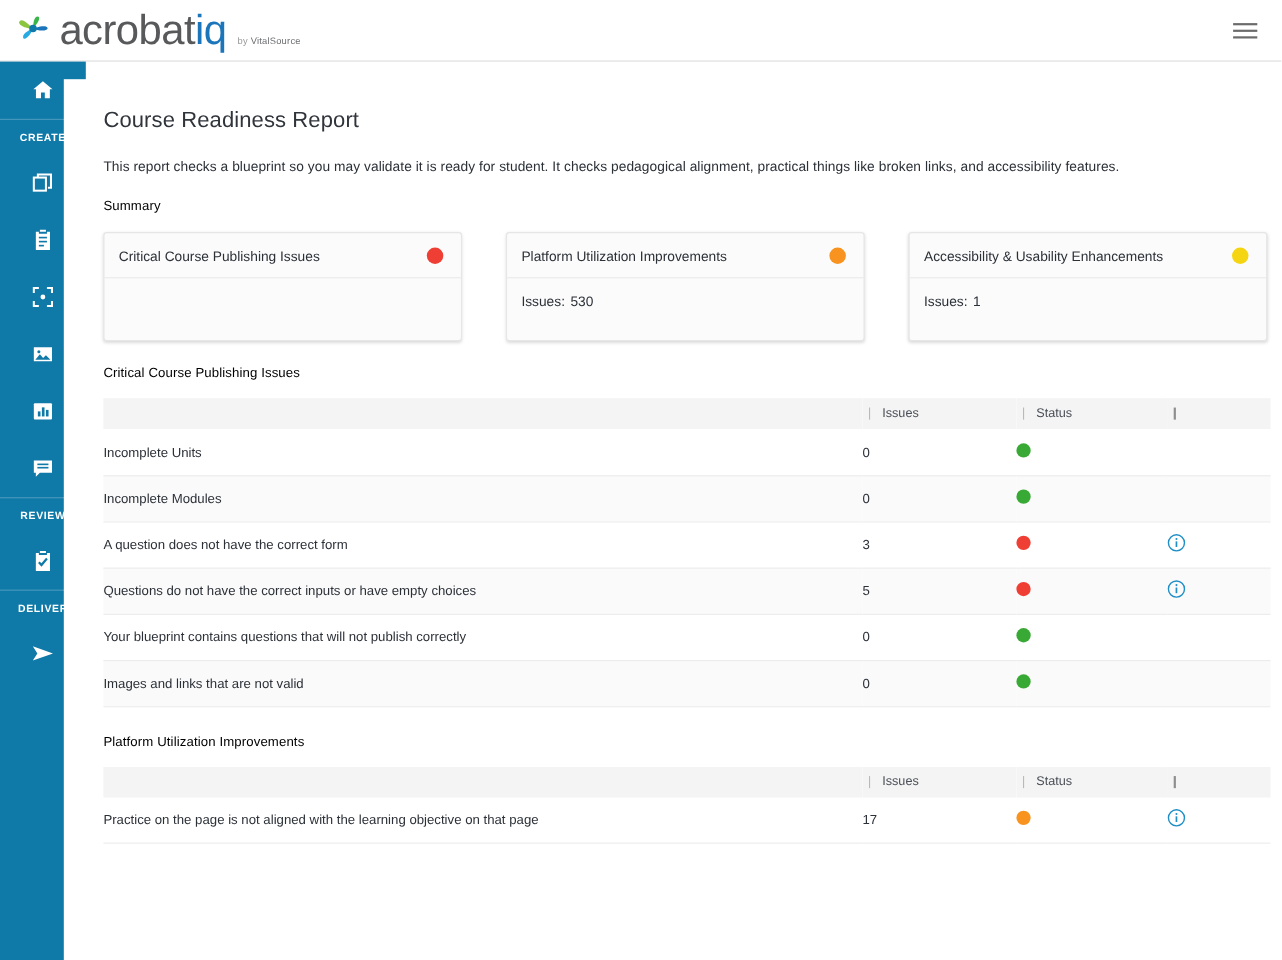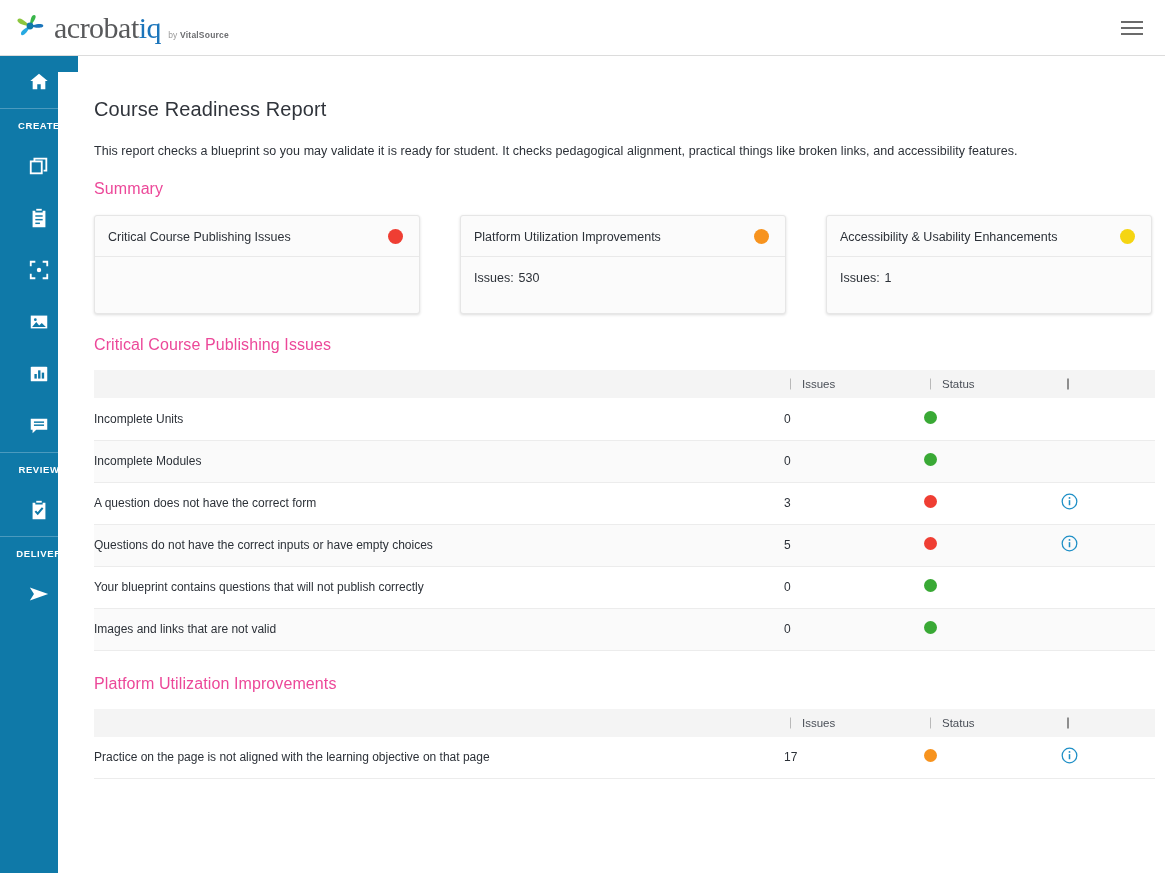--- a/index.html
+++ b/index.html
@@ -13,25 +13,25 @@
 
   
   .topbar {
     position: absolute; left:0; top:0; width:1165px; height:56px;
     background:#ffffff; border-bottom:1px solid #dcdcdc;
     display:flex; align-items:center; justify-content:space-between;
   }
   .logo-wrap { display:flex; align-items:center; padding-left:10px; }
   .logo-mark { width:42px; height:42px; flex:0 0 42px; }
   .logo-text { margin-left:2px; line-height:1; }
-  .logo-word { font-size:30px; letter-spacing:-0.5px;font-family:Liberation Serif, serif; }
+  .logo-word { font-size:38px; letter-spacing:-0.5px; }
   .logo-word .g1 { color:#58595b; }
   .logo-word .g2 { color:#1b75bb; }
   .logo-sub { font-size:8.5px; color:#9a9a9a; text-align:right; margin-top:-3px; letter-spacing:0.2px;}
-  .logo-sub b { color:#6d6e71; font-weight:bold; }
+  .logo-sub b { color:#6d6e71; font-weight:normal; }
   .hamburger { width:46px; height:46px; margin-right:10px; display:flex;
     flex-direction:column; align-items:center; justify-content:center; gap:4px; cursor:pointer; }
   .hamburger span { display:block; width:22px; height:2px; background:#6b6b6b; }
 
   
   .sidebar {
     position:absolute; left:0; top:56px; width:78px; height:817px;
     background:#0f79a8;
   }
   .sb-item { height:52px; display:flex; align-items:center; justify-content:center; cursor:pointer; }
@@ -41,21 +41,21 @@
     text-align:center; padding:11px 0 9px 0;
   }
   .sb-icon { width:22px; height:22px; display:block; }
   .sb-icon svg { display:block; }
 
   
   .content { position:absolute; left:58px; top:72px; width:1107px; height:817px; background:#fff;
              padding:26px 0 0 36px; }
   h1.page-title { font-size:20px; font-weight:normal; color:#30343b; letter-spacing:0.1px; }
   p.page-intro { font-size:12.5px; color:#2c3138; margin-top:23px; letter-spacing:0.05px; }
-  h2.section-title { font-size:16px; font-weight:normal; color:#ec4899; margin-top:22px; letter-spacing:0.1px; }
+  h2.section-title { font-size:12px; font-weight:normal; color:#000000; margin-top:22px; letter-spacing:0.1px; }
 
   
   .cards { display:flex; gap:40px; margin-top:17px; }
   .card {
     width:326px; background:#fbfbfb; border:1px solid #e6e6e6; border-radius:3px;
     box-shadow:0 1px 3px rgba(0,0,0,0.14);
   }
   .card-head {
     display:flex; align-items:center; justify-content:space-between;
     padding:13px 16px 12px 13px; border-bottom:1px solid #e9e9e9;

